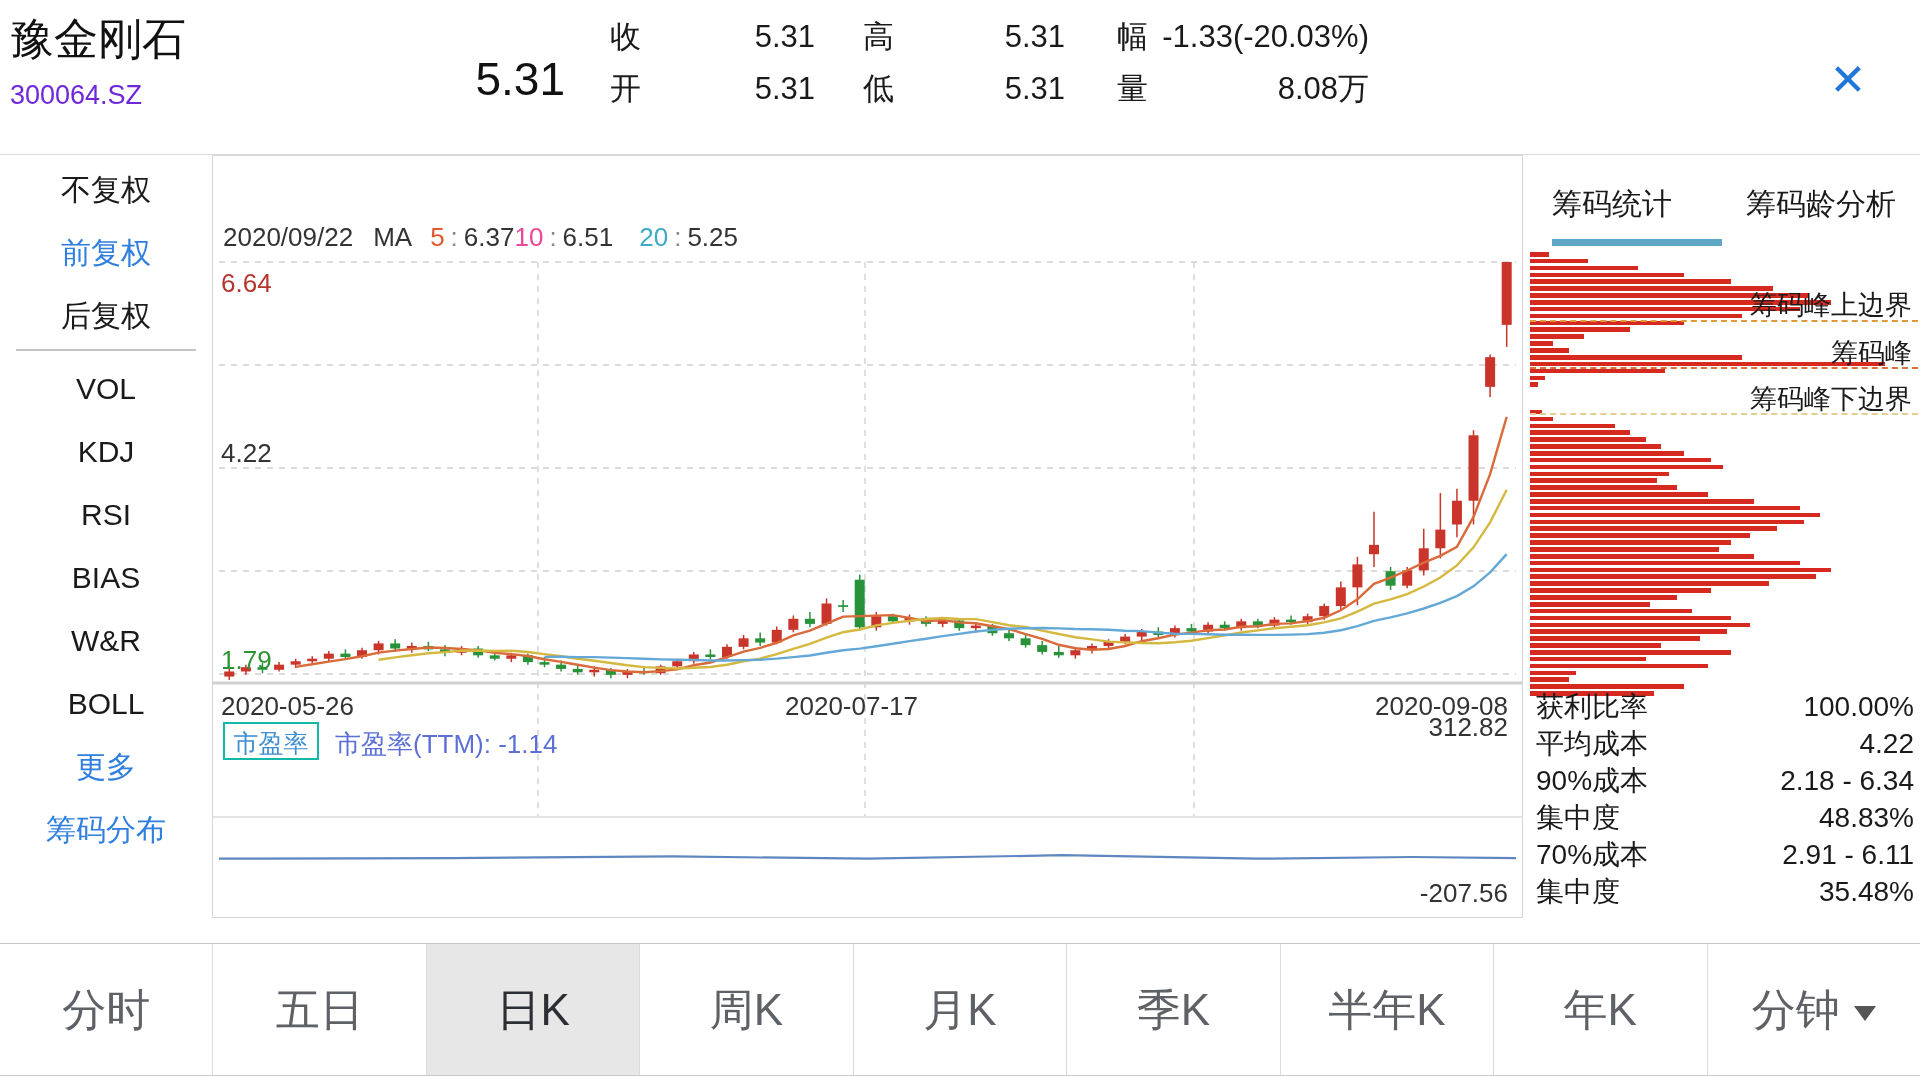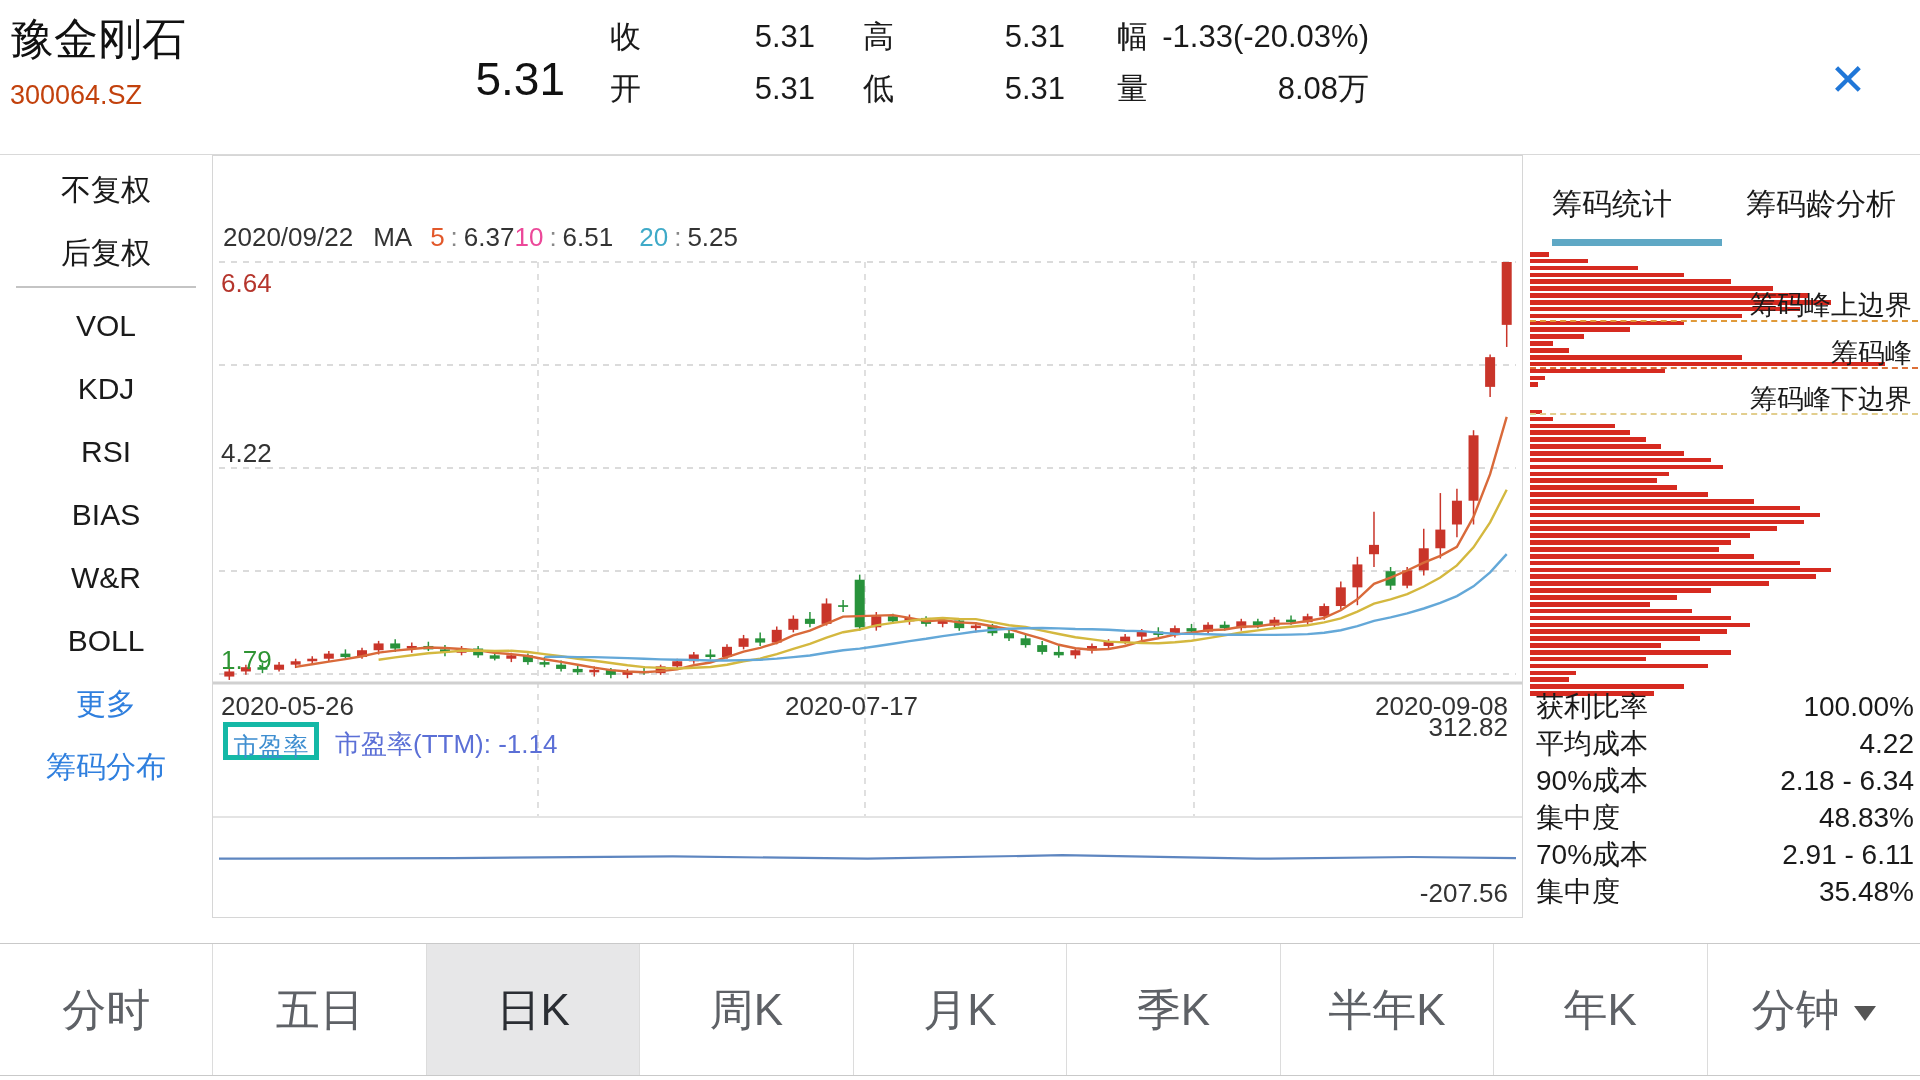--- a/index.html
+++ b/index.html
@@ -1,20 +1,20 @@
 <!DOCTYPE html>
 <html><head>
 <meta charset="utf-8">
 <style>
   html,body{margin:0;padding:0;background:#fff;width:1920px;height:1080px;overflow:hidden;
     font-family:"Liberation Sans",sans-serif;color:#1a1a1a;}
   
   .header{position:absolute;left:0;top:0;width:1920px;height:154px;background:#fff;}
   .stock-name{position:absolute;left:10px;top:10px;font-size:44px;font-weight:500;color:#111;}
-  .stock-code{position:absolute;left:10px;top:80px;font-size:27px;color:#c2410c;}
+  .stock-code{position:absolute;left:10px;top:80px;font-size:27px;color:#6d28d9;}
   .price-big{position:absolute;left:400px;top:52px;width:165px;text-align:right;font-size:46px;color:#111;}
   .qcol{position:absolute;top:0;height:112px;}
   .qrow{display:flex;justify-content:space-between;height:42px;line-height:42px;font-size:31px;margin-top:0;}
   .qrow.r1{margin-top:16px;}
   .qrow.r2{margin-top:10px;}
   .close-x{position:absolute;left:1818px;top:50px;width:60px;height:60px;line-height:60px;text-align:center;
     font-size:44px;color:#2077d8;cursor:pointer;}
   .hdr-divider{position:absolute;left:0;top:154px;width:1920px;height:1px;background:#d9d9d9;}
   
   .sidebar{position:absolute;left:0;top:158px;width:212px;}
@@ -27,21 +27,21 @@
   .chart svg{position:absolute;left:0;top:0;}
   .info-line{position:absolute;left:10px;top:66px;font-size:26px;color:#333;white-space:pre;}
   .info-line .k5{color:#e2582a;margin-left:18px;}
   .info-line .k10{color:#ec4899;}
   .info-line .k20{color:#3faac8;margin-left:26px;}
   .info-line .colon{color:#888;margin:0 6px;}
   .info-line .ma{margin-left:20px;}
   .ylab{position:absolute;left:8px;font-size:26px;}
   .xlab{position:absolute;font-size:26px;color:#333;}
   .pe-btn{position:absolute;left:10px;top:566px;width:96px;height:38px;line-height:38px;text-align:center;
-    font-size:25px;color:#3e8ed0;border:5px solid #14b8a6;box-sizing:border-box;}
+    font-size:25px;color:#3e8ed0;border:2px solid #14b8a6;box-sizing:border-box;}
   .pe-ttm{position:absolute;left:122px;top:571px;font-size:26px;color:#5b6fd6;}
   .pe-max{position:absolute;right:14px;top:556px;font-size:26px;color:#333;}
   .pe-min{position:absolute;right:14px;top:722px;font-size:26px;color:#333;}
   
   .rpanel{position:absolute;left:1530px;top:155px;width:390px;height:763px;}
   .rtab{position:absolute;top:29px;font-size:30px;color:#1a1a1a;cursor:pointer;}
   .rtab-underline{position:absolute;left:22px;top:84px;width:170px;height:7px;background:#5fa8c5;}
   .hist{position:absolute;left:0;top:97px;width:386px;height:446px;}
   .hist-bar{position:absolute;left:0;height:4.6px;background:#d62a20;}
   .bline{position:absolute;left:0;width:388px;height:0;}
@@ -94,20 +94,21 @@
       <span>量</span>
       <span>8.08万</span>
     </div>
   </div>
   <div class="close-x">✕</div>
 </div>
 <div class="hdr-divider"></div>
 
 <div class="sidebar">
     <div class="sb-item">不复权</div>
+    <div class="sb-item accent">前复权</div>
     <div class="sb-item">后复权</div>
     <div class="sb-div"></div>
     <div class="sb-item">VOL</div>
     <div class="sb-item">KDJ</div>
     <div class="sb-item">RSI</div>
     <div class="sb-item">BIAS</div>
     <div class="sb-item">W&amp;R</div>
     <div class="sb-item">BOLL</div>
     <div class="sb-item accent">更多</div>
     <div class="sb-item accent">筹码分布</div>

